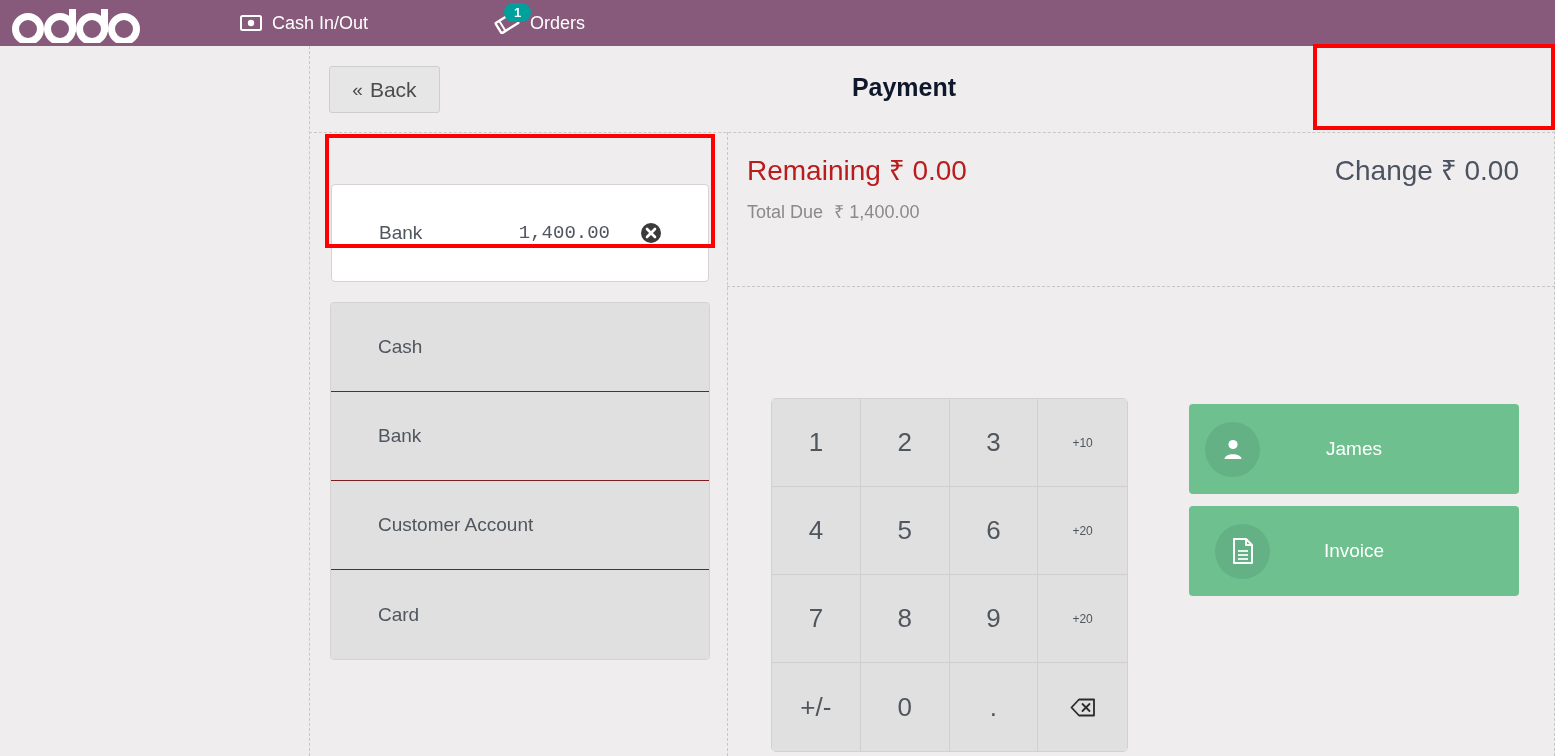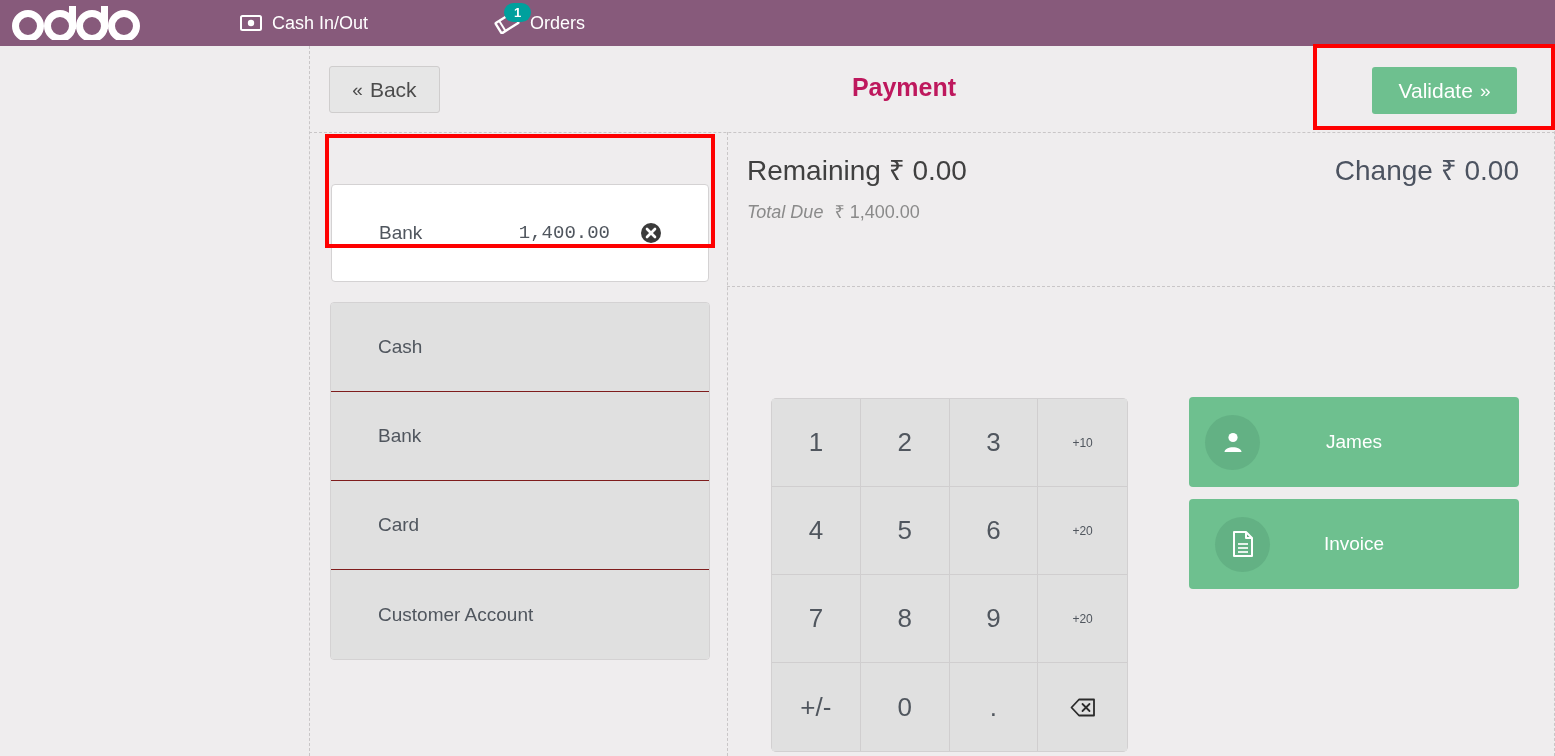--- a/index.html
+++ b/index.html
@@ -17,21 +17,21 @@
   }
 
   
   .topbar {
     position: absolute;
     left: 0; top: 0;
     width: 1555px;
     height: 46px;
     background: #875a7b;
     display: flex;
-    align-items: center;
+    align-items: flex-end;
   }
   .brand-logo {
     margin-left: 8px;
     width: 140px;
     height: 40px;
     display: flex;
     align-items: center;
     justify-content: flex-start;
   }
   .brand-logo svg { display: block; }
@@ -115,21 +115,21 @@
   }
   .back-button .chev { margin-right: 7px; font-size: 19px; }
 
   .page-title {
     position: absolute;
     left: 0; top: 27px;
     width: 1190px;
     text-align: center;
     font-size: 25px;
     font-weight: bold;
-    color: #be185d;
+    color: #0f172a;
   }
 
   .validate-button {
     position: absolute;
     left: 1063px; top: 21px;
     width: 145px; height: 47px;
     background: #6ec08f;
     border-radius: 3px;
     color: #ffffff;
     font-size: 21px;
@@ -222,30 +222,30 @@
     left: 727px; top: 86px;
     width: 828px; height: 624px;
   }
 
   .totals {
     position: absolute;
     left: 20px; top: 18px;
   }
   .remaining-line {
     font-size: 28px;
-    color: #404040;
+    color: #b91c1c;
     white-space: nowrap;
   }
   .totaldue-line {
     margin-top: 11px;
     font-size: 18px;
     color: #8a8a8a;
     white-space: nowrap;
   }
-  .totaldue-line .td-label { margin-right: 6px; font-style: italic; }
+  .totaldue-line .td-label { margin-right: 6px; }
 
   .change-line {
     position: absolute;
     right: 36px; top: 18px;
     font-size: 28px;
     color: #4c5360;
     white-space: nowrap;
   }
 
   
@@ -275,21 +275,21 @@
     user-select: none;
   }
   .np-key.np-small { font-size: 12px; }
   .np-key:nth-child(4n) { border-right: none; }
   .np-key:nth-last-child(-n+4) { border-bottom: none; }
   .np-key svg { display: block; }
 
   
   .side-actions {
     position: absolute;
-    left: 462px; top: 265px;
+    left: 462px; top: 272px;
     width: 330px;
   }
   .side-btn {
     height: 90px;
     background: #6ec08f;
     border-radius: 4px;
     display: flex;
     align-items: center;
     color: #ffffff;
     font-size: 19px;
@@ -365,24 +365,20 @@
 
   <div class="header-row">
 
     <div class="back-button">
       <span class="chev">«</span>
       <span>Back</span>
     </div>
 
     <div class="page-title">Payment</div>
 
-    <div class="validate-button">
-      <span>Validate</span>
-      <span class="chev">»</span>
-    </div>
   </div>
 
   <div class="pay-col">
 
     <div class="payment-line">
       <span class="pl-name">Bank</span>
       <span class="pl-amount">1,400.00</span>
       <span class="pl-delete">
         <svg width="22" height="22" viewBox="0 0 22 22" aria-hidden="true">
           <circle cx="11" cy="11" r="10" fill="#3b3b3b"></circle>
@@ -393,24 +389,24 @@
     </div>
 
     <div class="method-list">
       <div class="method-btn">
         <span class="mb-label">Cash</span>
       </div>
       <div class="method-btn">
         <span class="mb-label">Bank</span>
       </div>
       <div class="method-btn">
+        <span class="mb-label">Customer Account</span>
+      </div>
+      <div class="method-btn">
         <span class="mb-label">Card</span>
-      </div>
-      <div class="method-btn">
-        <span class="mb-label">Customer Account</span>
       </div>
     </div>
   </div>
 
   <div class="right-panel">
 
     <div class="totals">
       <div class="remaining-line">
         <span>Remaining</span>
         <span>₹ 0.00</span>

